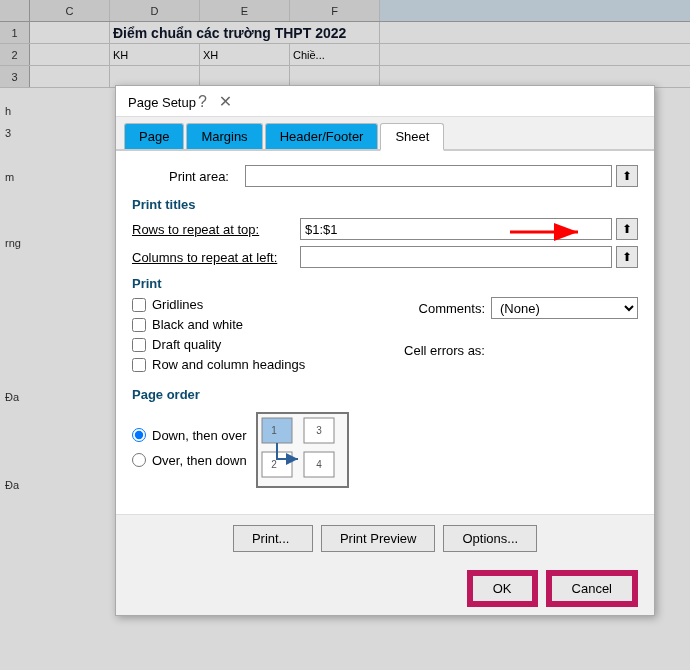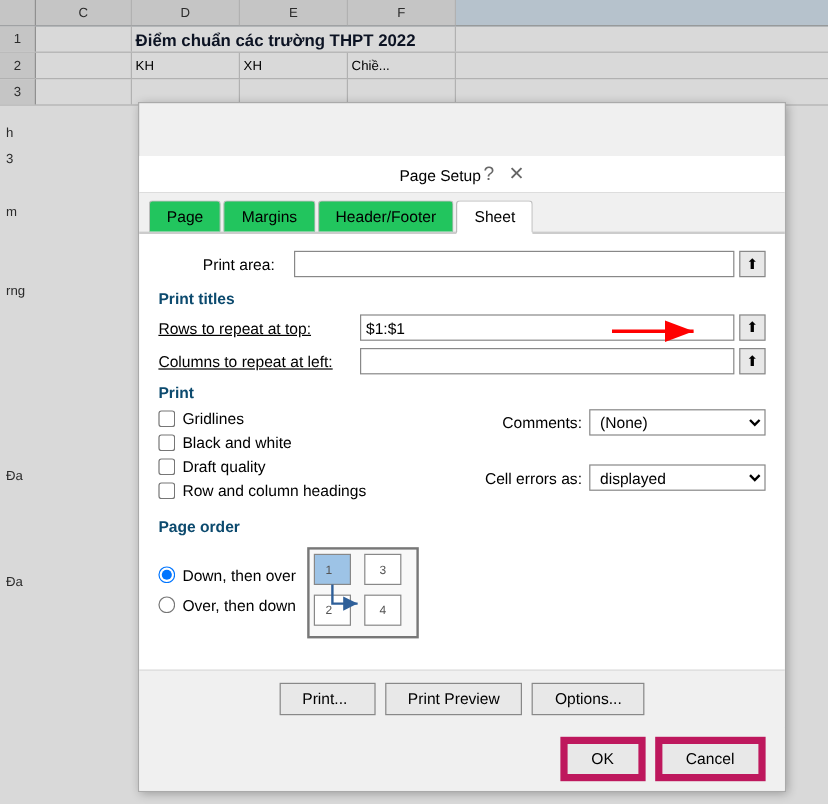--- a/index.html
+++ b/index.html
@@ -81,23 +81,22 @@
       background: #f0f0f0;
       border: 1px solid #aaa;
       box-shadow: 2px 2px 8px rgba(0,0,0,0.3);
     }
 
     .dialog-titlebar {
       background: white;
       padding: 8px 10px 6px 12px;
       display: flex;
       align-items: center;
-      justify-content: center;
+      justify-content: flex-start;
       border-bottom: 1px solid #ddd;
-      margin-top: 44px;
     }
 
     .dialog-title {
       font-size: 13px;
       font-weight: normal;
     }
 
     .titlebar-icons {
       display: flex;
       gap: 8px;
@@ -121,21 +120,21 @@
       border-bottom: 2px solid #ccc;
       padding: 0 8px;
       padding-top: 6px;
       gap: 2px;
     }
 
     .tab {
       padding: 5px 14px;
       cursor: pointer;
       border: 1px solid #bbb;
-      background: #22c55e;
+      background: #0ea5e9;
       border-bottom: none;
       font-size: 13px;
       border-radius: 3px 3px 0 0;
     }
 
     .tab.active {
       background: white;
       border-bottom: 2px solid white;
       margin-bottom: -2px;
       font-weight: 500;
@@ -484,23 +483,20 @@
 
         <div class="print-dropdowns">
           <div class="dropdown-row">
             <div class="dropdown-label">Comments:</div>
             <select class="dropdown">
               <option>(None)</option>
             </select>
           </div>
           <div class="dropdown-row">
             <div class="dropdown-label">Cell errors as:</div>
-            <select class="dropdown">
-              <option>displayed</option>
-            </select>
           </div>
         </div>
       </div>
 
       <div class="page-order-section">
         <div class="section-title">Page order</div>
         <div class="page-order-content">
           <div class="page-order-radios">
             <div class="radio-row">
               <input type="radio" name="pageorder" checked="" style="">

